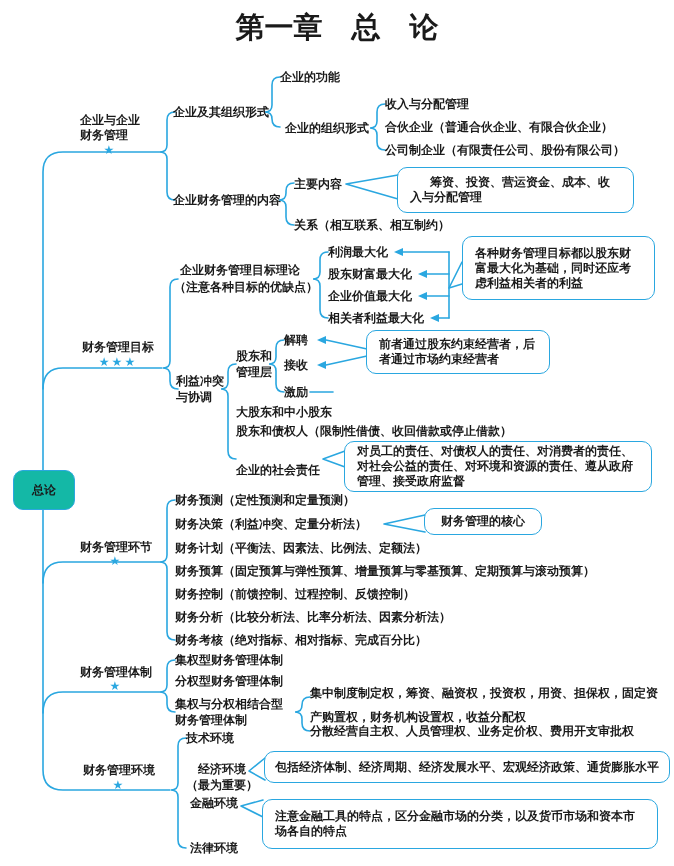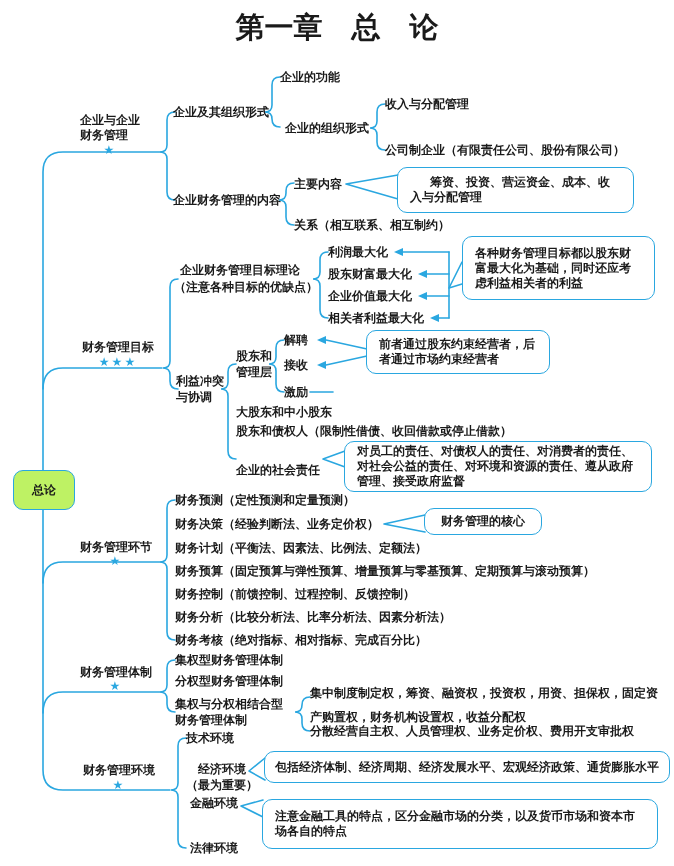--- a/index.html
+++ b/index.html
@@ -10,21 +10,21 @@
      transform:translateY(-50%);z-index:2;line-height:14px;text-align:center;}
   .star{position:absolute;font-size:12px;font-weight:bold;color:#2aa7e0;text-align:center;
         transform:translateY(-50%);z-index:2;letter-spacing:2px;}
   .wrap{position:absolute;font-size:12px;font-weight:bold;line-height:24px;z-index:2;}
   .co{position:absolute;border:1.6px solid #2aa7e0;border-radius:10px;background:#fff;
       box-sizing:border-box;z-index:1;display:flex;align-items:center;}
   .co .ct{font-size:12px;font-weight:bold;line-height:15px;padding:3px 12px;}
   #title{position:absolute;left:0;top:8px;width:674px;text-align:center;
          font-size:29px;font-weight:bold;z-index:2;}
   #root-box{position:absolute;left:13px;top:470px;width:60px;height:38px;
-            border:1.6px solid #2aa7e0;border-radius:10px;background:#bef264;z-index:2;
+            border:1.6px solid #2aa7e0;border-radius:10px;background:#14b8a6;z-index:2;
             display:flex;align-items:center;justify-content:center;
             font-size:12px;font-weight:bold;}
 </style>
 </head>
 <body>
 
 <div id="canvas">
 
   <svg id="wires" width="674" height="866" viewBox="0 0 674 866">
     <g fill="none" stroke="#2aa7e0" stroke-width="1.6" stroke-linecap="round">
@@ -87,20 +87,21 @@
   </div>
 
   <div class="t" style="left:80px;top:120px">企业与企业</div>
   <div class="t" style="left:80px;top:135px">财务管理</div>
   <div class="star" style="left:80px;width:60px;top:150px">★</div>
 
   <div class="t" style="left:173px;top:112px">企业及其组织形式</div>
   <div class="t" style="left:280px;top:77px">企业的功能</div>
   <div class="t" style="left:285px;top:128px">企业的组织形式</div>
   <div class="t" style="left:385px;top:104px">收入与分配管理</div>
+  <div class="t" style="left:385px;top:127px">合伙企业（普通合伙企业、有限合伙企业）</div>
   <div class="t" style="left:385px;top:150px">公司制企业（有限责任公司、股份有限公司）</div>
 
   <div class="t" style="left:173px;top:200px">企业财务管理的内容</div>
   <div class="t" style="left:294px;top:184px">主要内容</div>
   <div class="t" style="left:294px;top:225px">关系（相互联系、相互制约）</div>
   <div class="co" style="left:397px;top:167px;width:237px;height:46px">
     <div class="ct" style="text-indent:20px">筹资、投资、营运资金、成本、收入与分配管理</div>
   </div>
 
   <div class="t" style="left:82px;top:347px">财务管理目标</div>
@@ -131,21 +132,21 @@
   <div class="t" style="left:236px;top:412px">大股东和中小股东</div>
   <div class="t" style="left:236px;top:431px">股东和债权人（限制性借债、收回借款或停止借款）</div>
   <div class="t" style="left:236px;top:470px">企业的社会责任</div>
   <div class="co" style="left:344px;top:441px;width:308px;height:51px">
     <div class="ct">对员工的责任、对债权人的责任、对消费者的责任、对社会公益的责任、对环境和资源的责任、遵从政府管理、接受政府监督</div>
   </div>
 
   <div class="t" style="left:80px;top:547px">财务管理环节</div>
   <div class="star" style="left:80px;width:72px;top:561px">★</div>
   <div class="t" style="left:175px;top:500px">财务预测（定性预测和定量预测）</div>
-  <div class="t" style="left:175px;top:524px">财务决策（经验判断法、业务定价权）</div>
+  <div class="t" style="left:175px;top:524px">财务决策（利益冲突、定量分析法）</div>
   <div class="t" style="left:175px;top:548px">财务计划（平衡法、因素法、比例法、定额法）</div>
   <div class="t" style="left:175px;top:571px">财务预算（固定预算与弹性预算、增量预算与零基预算、定期预算与滚动预算）</div>
   <div class="t" style="left:175px;top:594px">财务控制（前馈控制、过程控制、反馈控制）</div>
   <div class="t" style="left:175px;top:617px">财务分析（比较分析法、比率分析法、因素分析法）</div>
   <div class="t" style="left:175px;top:640px">财务考核（绝对指标、相对指标、完成百分比）</div>
   <div class="co" style="left:424px;top:508px;width:118px;height:27px;justify-content:center">
     <div class="ct" style="white-space:nowrap;padding:3px 6px">财务管理的核心</div>
   </div>
 
   <div class="t" style="left:80px;top:672px">财务管理体制</div>

